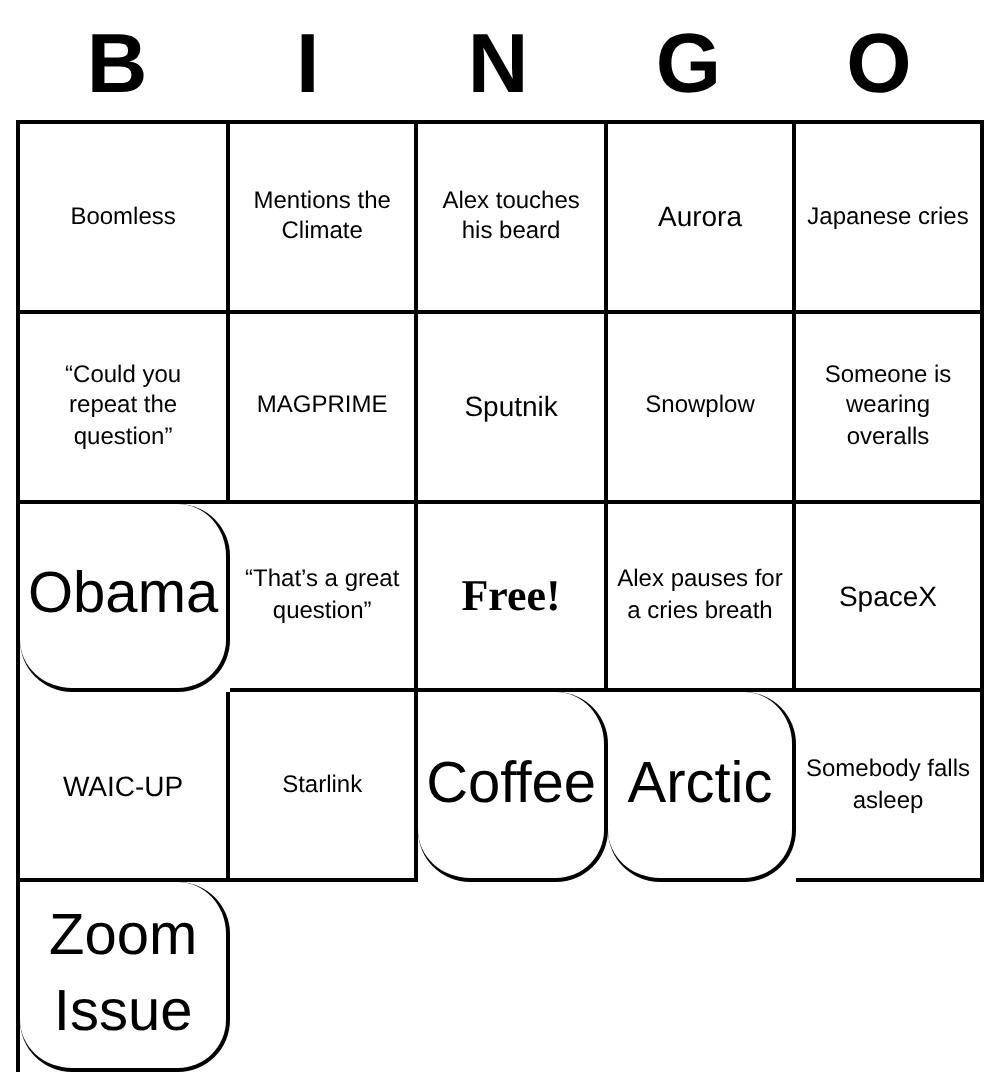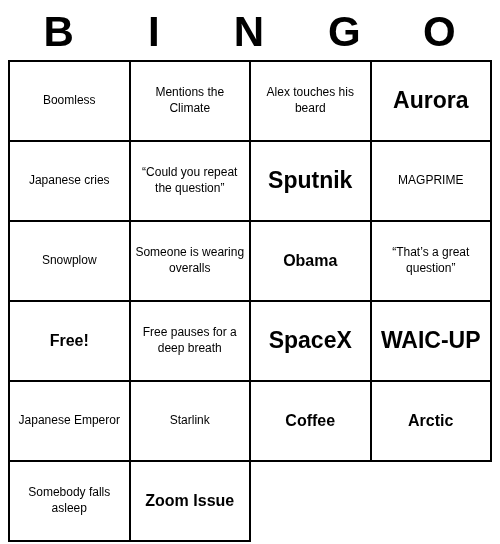--- a/index.html
+++ b/index.html
@@ -23,79 +23,80 @@
       letter-spacing: 2px;
       margin-bottom: 4px;
       padding: 0 4px;
     }
     .bingo-title span {
       flex: 1;
       text-align: center;
     }
     .bingo-grid {
       display: grid;
-      grid-template-columns: repeat(4, 1fr);
+      grid-template-columns: repeat(5, 1fr);
       grid-template-rows: repeat(5, 1fr);
       width: 100%;
       flex: 1;
       border-left: 2px solid #000;
       border-top: 2px solid #000;
     }
     .bingo-cell {
       border-right: 2px solid #000;
       border-bottom: 2px solid #000;
       display: flex;
       align-items: center;
       justify-content: center;
       text-align: center;
       padding: 4px;
       font-size: 12px;
       line-height: 1.3;
       min-height: 80px;
     }
     .bingo-cell.large-text {
-      font-size: 23px;
-      font-weight: bold;
+      font-size: 14px;
+      font-weight: normal;
     }
     .bingo-cell.xl-text {
-      font-size: 16px;
-      font-weight: bold;
+      font-size: 29px;
+      font-weight: normal;
+      border-radius: 26px;
     }
     .bingo-cell.free {
-      font-size: 16px;
+      font-size: 22px;
       font-weight: bold;
+      font-family: Liberation Serif, serif;
     }
   </style>
 </head>
 <body>
 
 <div class="bingo-title">
   <span>B</span>
   <span>I</span>
   <span>N</span>
   <span>G</span>
   <span>O</span>
 </div>
 
 <div class="bingo-grid" id="grid">
 <div class="bingo-cell">Boomless</div>
     <div class="bingo-cell">Mentions the Climate</div>
     <div class="bingo-cell">Alex touches his beard</div>
     <div class="bingo-cell large-text">Aurora</div>
     <div class="bingo-cell">Japanese cries</div>
     <div class="bingo-cell">“Could you repeat the question”</div>
+    <div class="bingo-cell">MAGPRIME</div>
     <div class="bingo-cell large-text">Sputnik</div>
-    <div class="bingo-cell">MAGPRIME</div>
     <div class="bingo-cell">Snowplow</div>
     <div class="bingo-cell">Someone is wearing overalls</div>
     <div class="bingo-cell xl-text">Obama</div>
     <div class="bingo-cell">“That’s a great question”</div>
     <div class="bingo-cell free">Free!</div>
-    <div class="bingo-cell">Free pauses for a deep breath</div>
+    <div class="bingo-cell">Alex pauses for a cries breath</div>
     <div class="bingo-cell large-text">SpaceX</div>
     <div class="bingo-cell large-text">WAIC-UP</div>
-    <div class="bingo-cell">Japanese Emperor</div>
     <div class="bingo-cell">Starlink</div>
     <div class="bingo-cell xl-text">Coffee</div>
     <div class="bingo-cell xl-text">Arctic</div>
     <div class="bingo-cell">Somebody falls asleep</div>
     <div class="bingo-cell xl-text">Zoom Issue</div>
   </div>
 
 </body></html>

